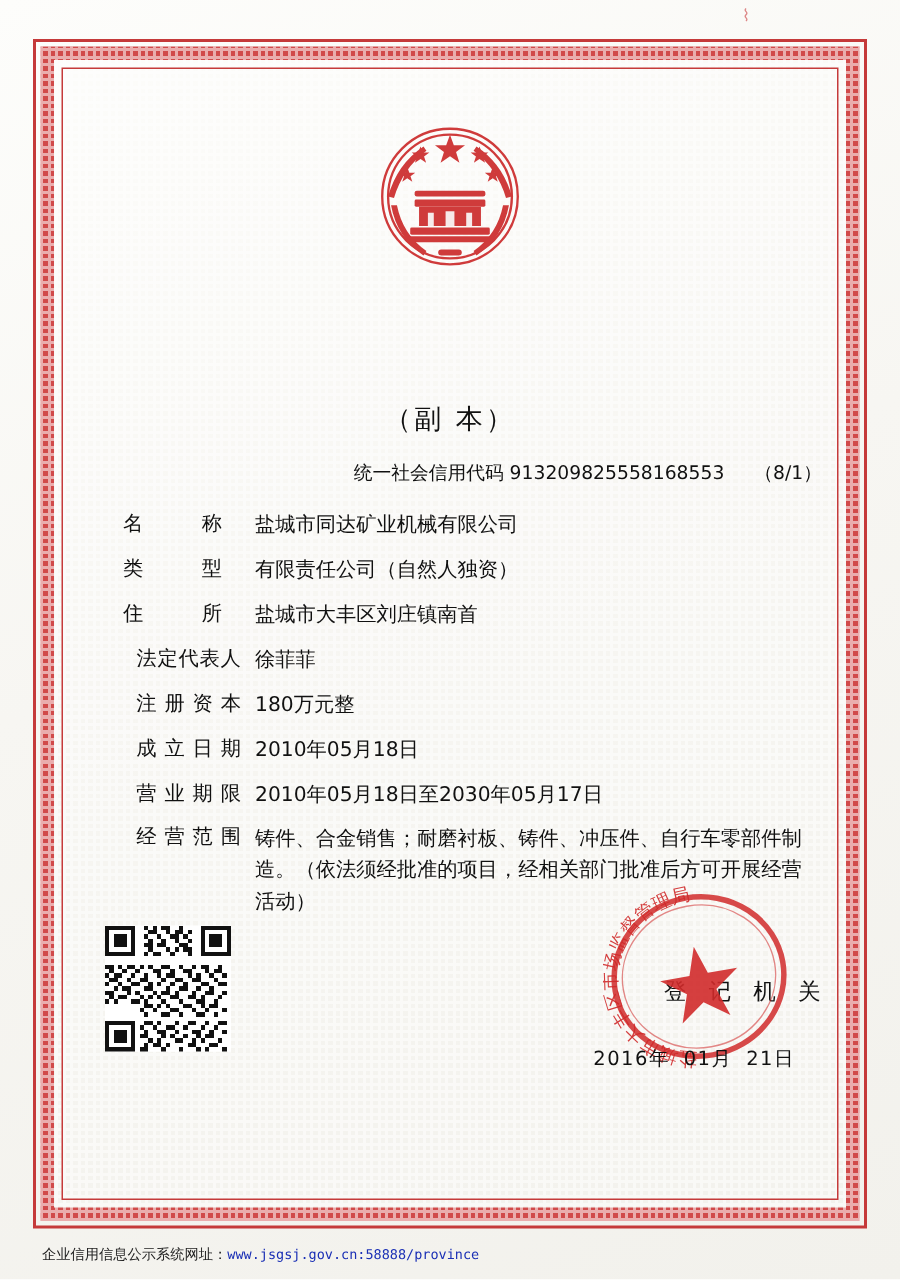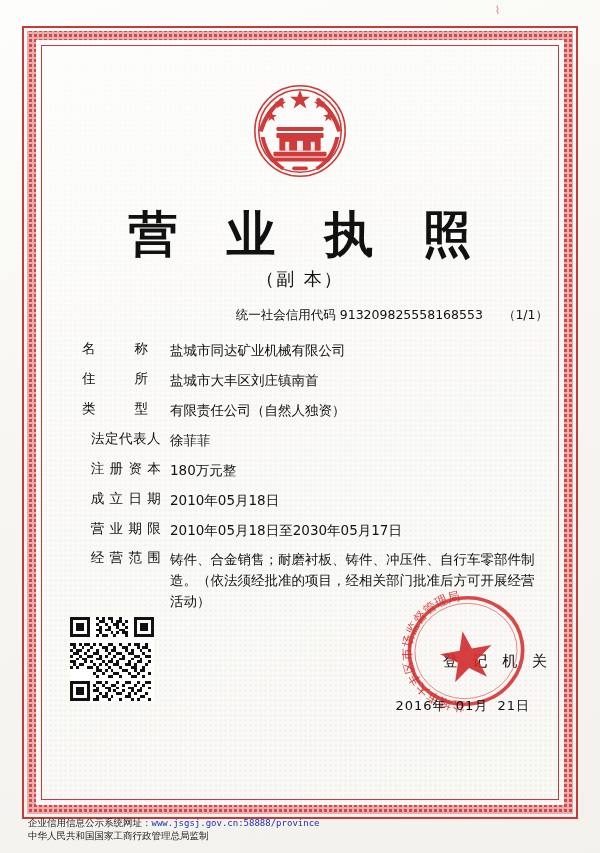--- a/index.html
+++ b/index.html
@@ -185,41 +185,40 @@
 
           <path d="M18 56 q6 -22 24 -34 l2 3 q-16 12 -22 32z"></path>
           <path d="M102 56 q-6 -22 -24 -34 l-2 3 q16 12 22 32z"></path>
           <path d="M20 62 q4 22 22 34 l2 -3 q-16 -11 -20 -31z"></path>
           <path d="M100 62 q-4 22 -22 34 l-2 -3 q16 -11 20 -31z"></path>
           <rect x="52" y="92" width="16" height="4" rx="2"></rect>
         </g>
       </svg>
     </div>
 
-    <div class="title">营 业 执 照</div>
     <div class="subtitle">（副 本）</div>
 
     <div class="credit-line">
       <span>统一社会信用代码</span>
       <span>913209825558168553</span>
-      <span class="pg">（1/1）</span>
+      <span class="pg">（8/1）</span>
     </div>
 
     <div class="fields">
       <div class="row">
         <div class="lbl">名　　称</div>
         <div class="val">盐城市同达矿业机械有限公司</div>
       </div>
       <div class="row">
+        <div class="lbl">类　　型</div>
+        <div class="val">有限责任公司（自然人独资）</div>
+      </div>
+      <div class="row">
         <div class="lbl">住　　所</div>
         <div class="val">盐城市大丰区刘庄镇南首</div>
-      </div>
-      <div class="row">
-        <div class="lbl">类　　型</div>
-        <div class="val">有限责任公司（自然人独资）</div>
       </div>
       <div class="row">
         <div class="lbl wide">法定代表人</div>
         <div class="val">徐菲菲</div>
       </div>
       <div class="row">
         <div class="lbl wide">注 册 资 本</div>
         <div class="val">180万元整</div>
       </div>
       <div class="row">
@@ -436,16 +435,15 @@
       <span>01月</span>
       <span>21日</span>
     </div>
 
   </div>
 
   <div class="footer">
     <div class="footer-left">
       <span>企业信用信息公示系统网址：</span><span class="url">www.jsgsj.gov.cn:58888/province</span>
     </div>
-    <div class="footer-right">中华人民共和国国家工商行政管理总局监制</div>
   </div>
 
 </div>
 
 </body></html>

